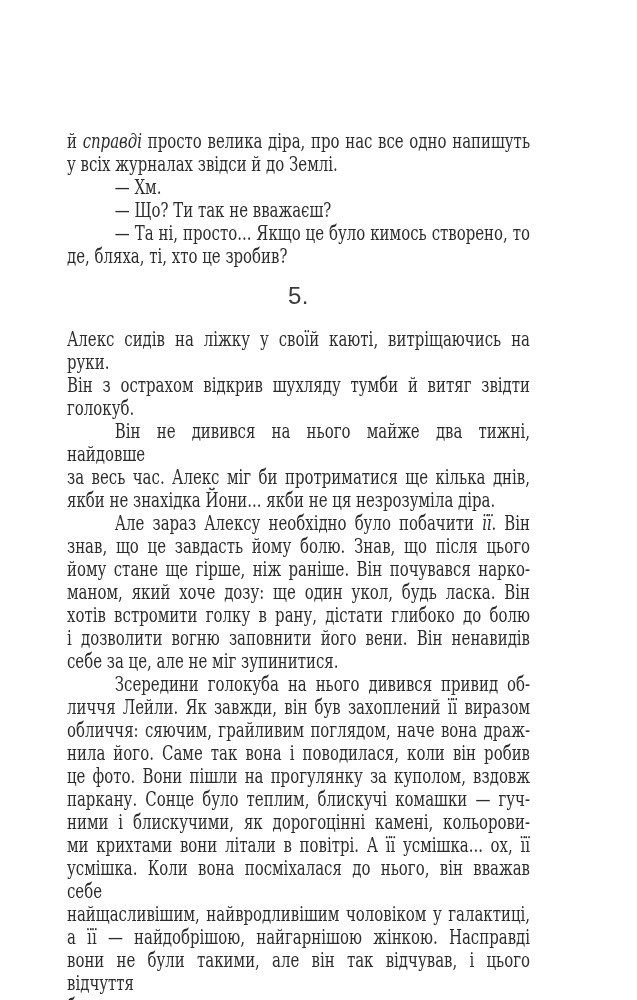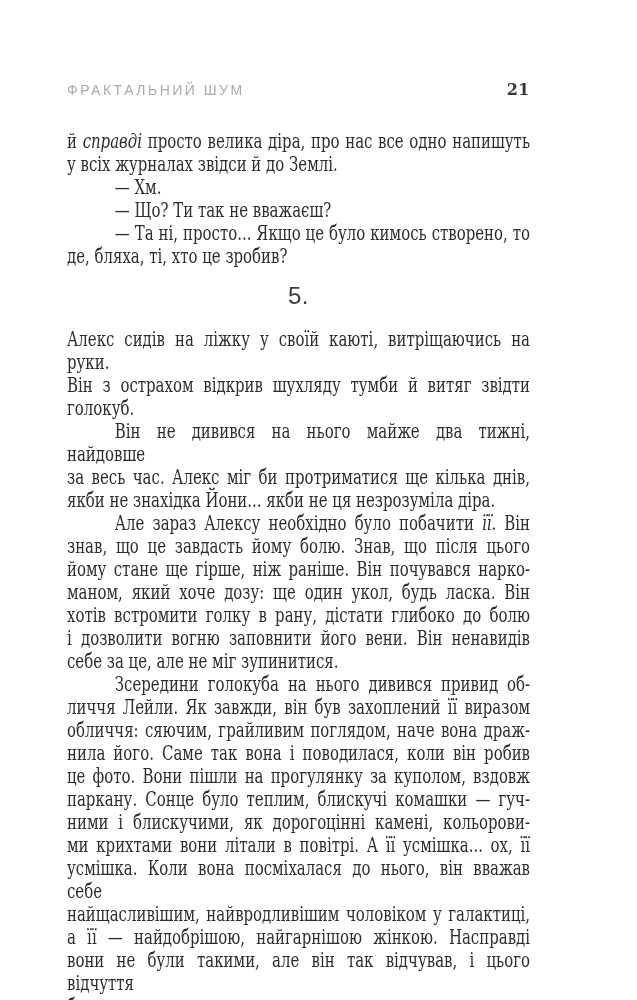--- a/index.html
+++ b/index.html
@@ -67,24 +67,20 @@
     letter-spacing: 0.5px;
     color: var(--chapter-heading, #3c3c3c);
     text-align: center;
     margin: 16px 0 20px 0;
   }
 </style>
 </head>
 <body>
 
 <div class="page">
-  <header class="running-header">
-    <span class="running-title">ФРАКТАЛЬНИЙ ШУМ</span>
-    <span class="page-number">21</span>
-  </header>
   <main class="text-flow">
       <div class="scaled">
         <div class="para">
           <div class="line jl"><span>й </span><i>справді</i><span> просто велика діра, про нас все одно напишуть</span></div>
           <div class="line"><span>у всіх журналах звідси й до Землі.</span></div>
         </div>
         <div class="para">
           <div class="line indent"><span>— Хм.</span></div>
         </div>
         <div class="para">

